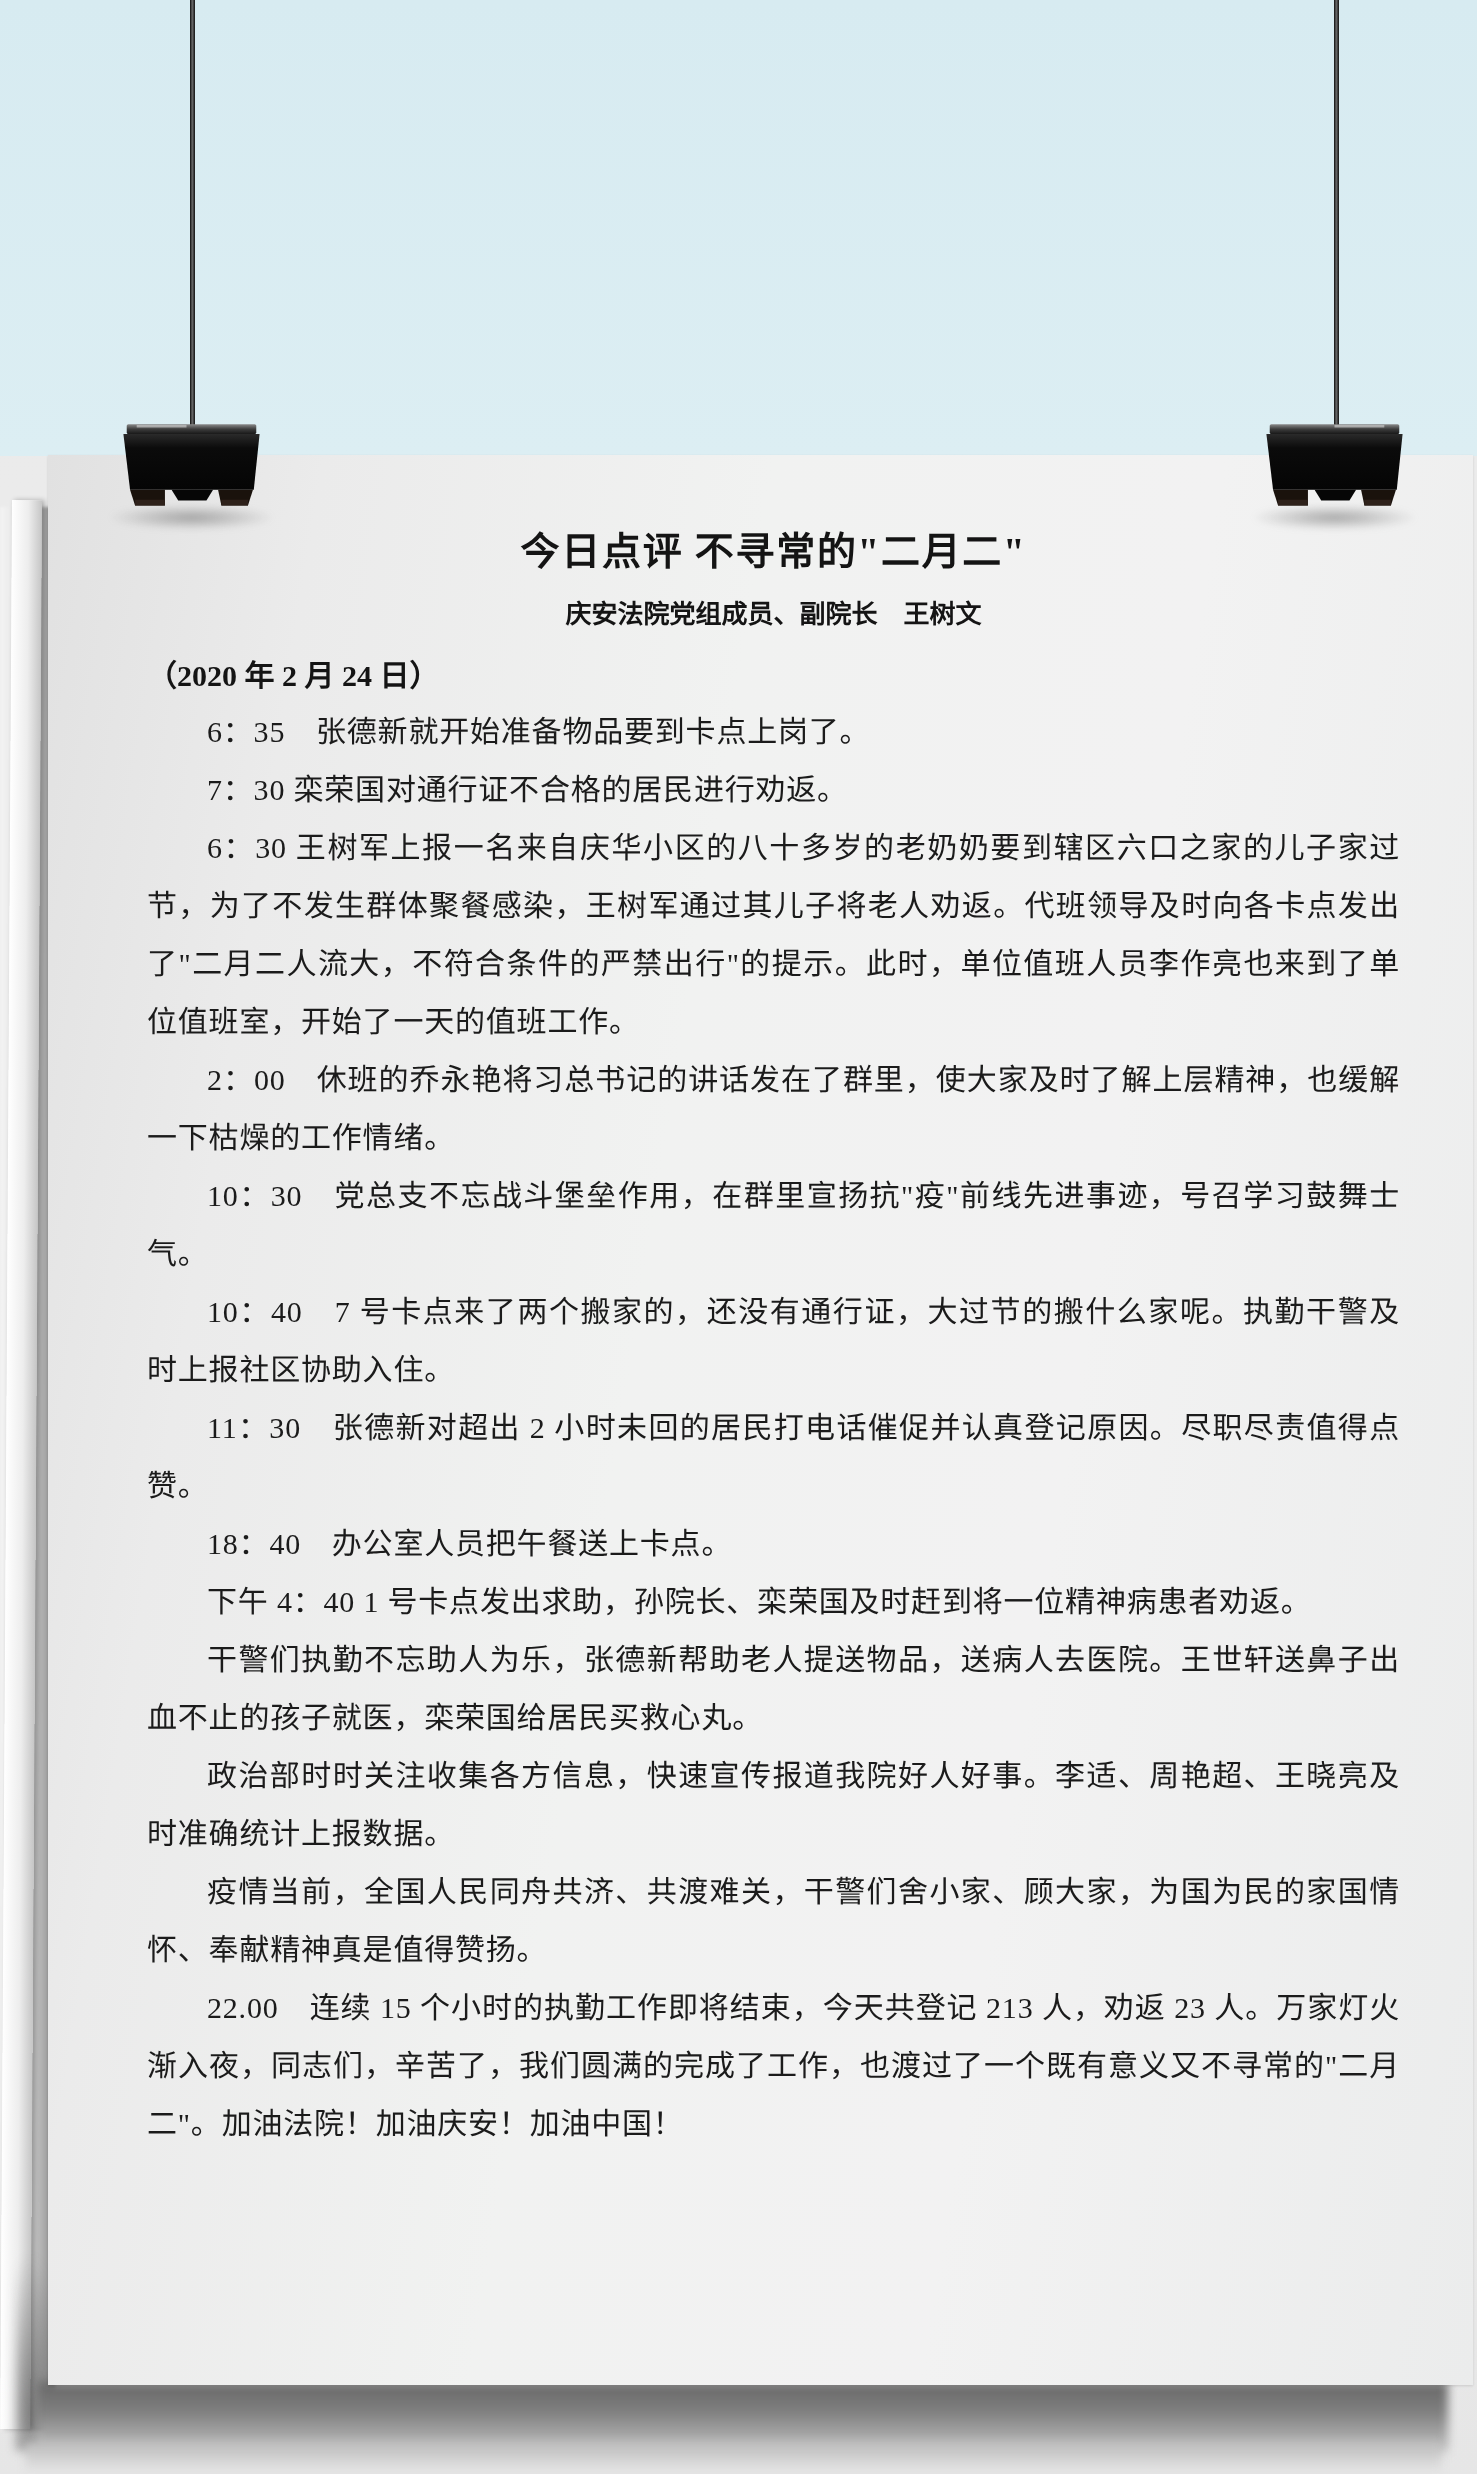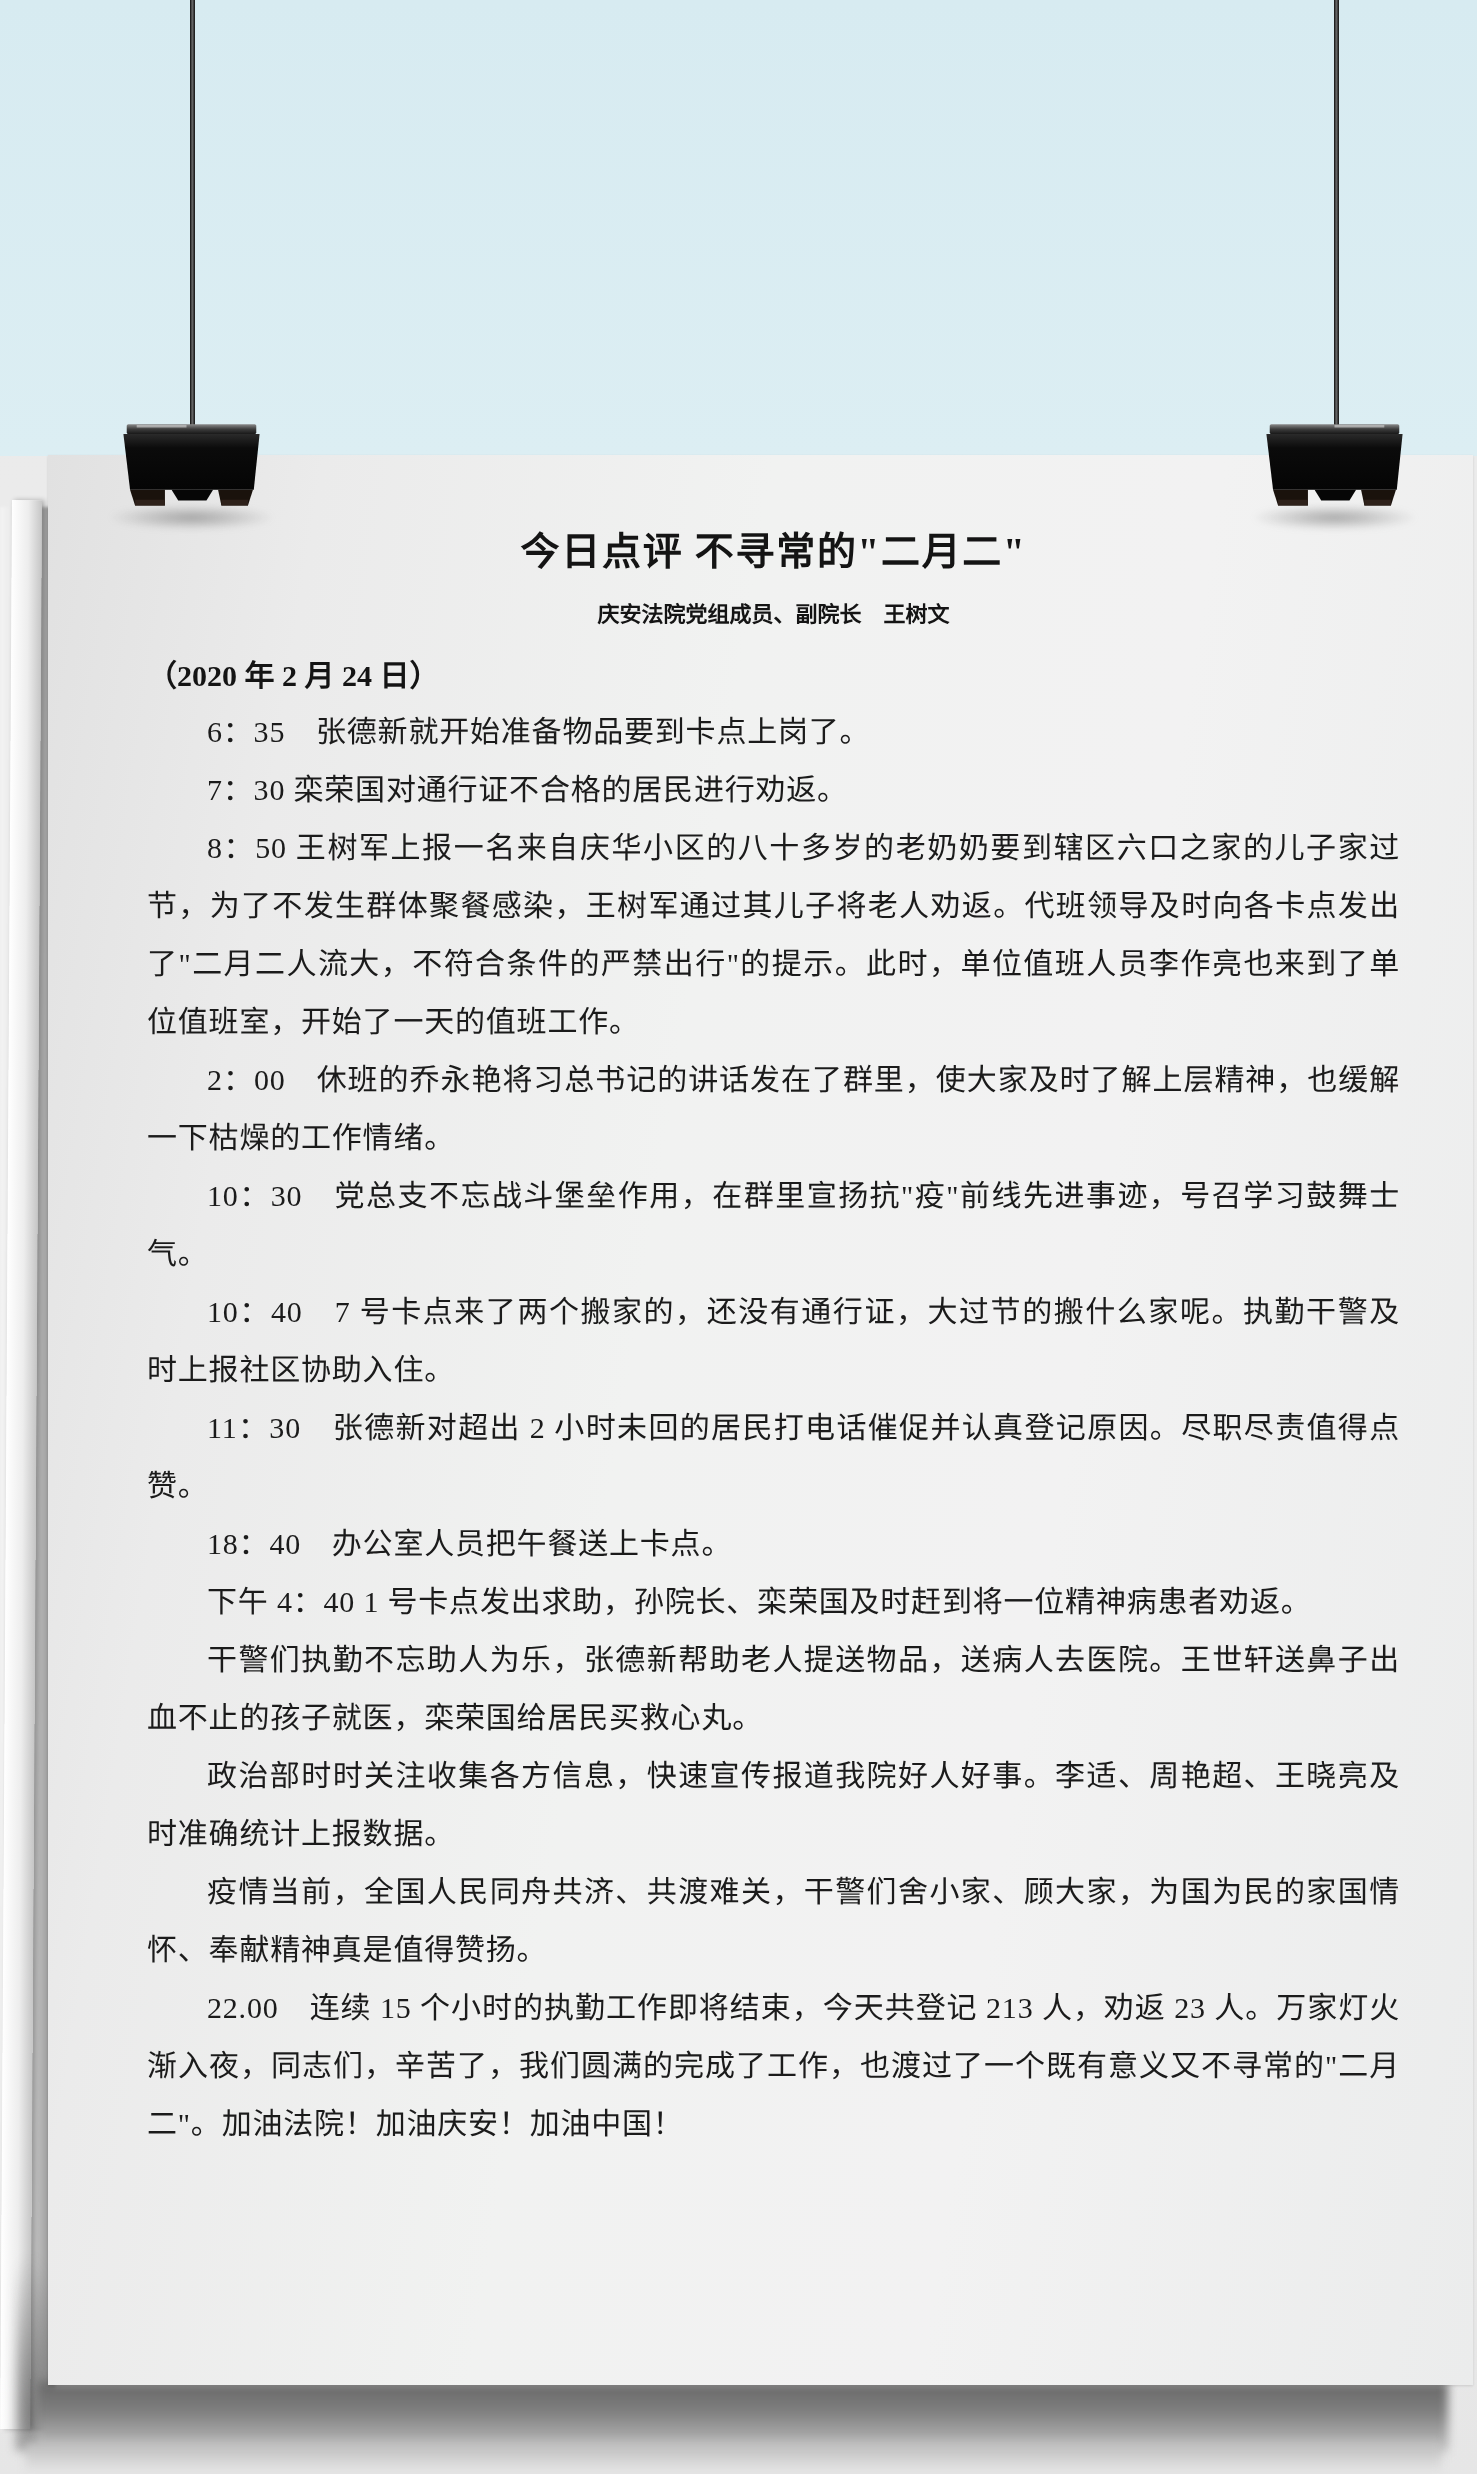--- a/index.html
+++ b/index.html
@@ -27,21 +27,21 @@
   .bottom-shadow-fade{position:absolute;left:25px;top:2442px;width:1417px;height:32.5px;
     background:linear-gradient(180deg,#b9b9b9 0%,#dcdcdc 70%,#e7e7e7 100%);filter:blur(4.2px);}
   .corner-shadow{position:absolute;left:15px;top:2251px;width:50px;height:200px;
     background:radial-gradient(ellipse at 30% 80%,rgba(60,60,60,.55),rgba(60,60,60,0) 70%);filter:blur(5px);}
   
   .paper{position:absolute;left:48px;top:455px;width:1425px;height:1930px;
     background:linear-gradient(99deg,#e1e1e1 0%,#ebebeb 16%,#f1f2f1 42%,#f2f2f2 68%,#ebecec 100%);
     box-shadow:0 0.8px 2.5px rgba(0,0,0,.12);}
   .content{position:absolute;left:99px;right:73px;top:73px;color:#141414;}
   .title{font-size:39px;line-height:48px;font-weight:bold;text-align:center;margin:0 0 20px 0;letter-spacing:1.7px;}
-  .subtitle{font-size:22px;line-height:38px;font-weight:bold;text-align:center;margin:12px;}
+  .subtitle{font-size:26px;line-height:38px;font-weight:bold;text-align:center;margin:12px;}
   .dateline{font-size:30px;line-height:38px;font-weight:bold;text-align:left;margin:23px 0 0 0;}
   .bodytext{margin-top:8.3px;}
   .bodytext p{font-size:30px;line-height:58px;margin:0;text-align:justify;text-justify:inter-ideograph;
     text-indent:60px;letter-spacing:0.8px;color:#1b1b1b;}
   
   .clip{position:absolute;width:143px;height:93px;}
   .clip-left{left:120px;top:420px;}
   .clip-right{left:1263px;top:420px;}
   .clip svg{display:block;width:100%;height:100%;}
   .clip-shadow{position:absolute;width:163px;height:25px;
@@ -66,21 +66,21 @@
 <div class="bottom-shadow-fade"></div>
 
 <div class="paper">
   <div class="content">
     <h1 class="title">今日点评 不寻常的"二月二"</h1>
     <div class="subtitle">庆安法院党组成员、副院长　王树文</div>
     <div class="dateline">（2020 年 2 月 24 日）</div>
     <div class="bodytext">
       <p>6：35　张德新就开始准备物品要到卡点上岗了。</p>
       <p>7：30 栾荣国对通行证不合格的居民进行劝返。</p>
-      <p>8：50 王树军上报一名来自庆华小区的八十多岁的老奶奶要到辖区六口之家的儿子家过节，为了不发生群体聚餐感染，王树军通过其儿子将老人劝返。代班领导及时向各卡点发出了"二月二人流大，不符合条件的严禁出行"的提示。此时，单位值班人员李作亮也来到了单位值班室，开始了一天的值班工作。</p>
+      <p>6：30 王树军上报一名来自庆华小区的八十多岁的老奶奶要到辖区六口之家的儿子家过节，为了不发生群体聚餐感染，王树军通过其儿子将老人劝返。代班领导及时向各卡点发出了"二月二人流大，不符合条件的严禁出行"的提示。此时，单位值班人员李作亮也来到了单位值班室，开始了一天的值班工作。</p>
       <p>2：00　休班的乔永艳将习总书记的讲话发在了群里，使大家及时了解上层精神，也缓解一下枯燥的工作情绪。</p>
       <p>10：30　党总支不忘战斗堡垒作用，在群里宣扬抗"疫"前线先进事迹，号召学习鼓舞士气。</p>
       <p>10：40　7 号卡点来了两个搬家的，还没有通行证，大过节的搬什么家呢。执勤干警及时上报社区协助入住。</p>
       <p>11：30　张德新对超出 2 小时未回的居民打电话催促并认真登记原因。尽职尽责值得点赞。</p>
       <p>18：40　办公室人员把午餐送上卡点。</p>
       <p>下午 4：40 1 号卡点发出求助，孙院长、栾荣国及时赶到将一位精神病患者劝返。</p>
       <p>干警们执勤不忘助人为乐，张德新帮助老人提送物品，送病人去医院。王世轩送鼻子出血不止的孩子就医，栾荣国给居民买救心丸。</p>
       <p>政治部时时关注收集各方信息，快速宣传报道我院好人好事。李适、周艳超、王晓亮及时准确统计上报数据。</p>
       <p>疫情当前，全国人民同舟共济、共渡难关，干警们舍小家、顾大家，为国为民的家国情怀、奉献精神真是值得赞扬。</p>
       <p>22.00　连续 15 个小时的执勤工作即将结束，今天共登记 213 人，劝返 23 人。万家灯火渐入夜，同志们，辛苦了，我们圆满的完成了工作，也渡过了一个既有意义又不寻常的"二月二"。加油法院！加油庆安！加油中国！</p>

